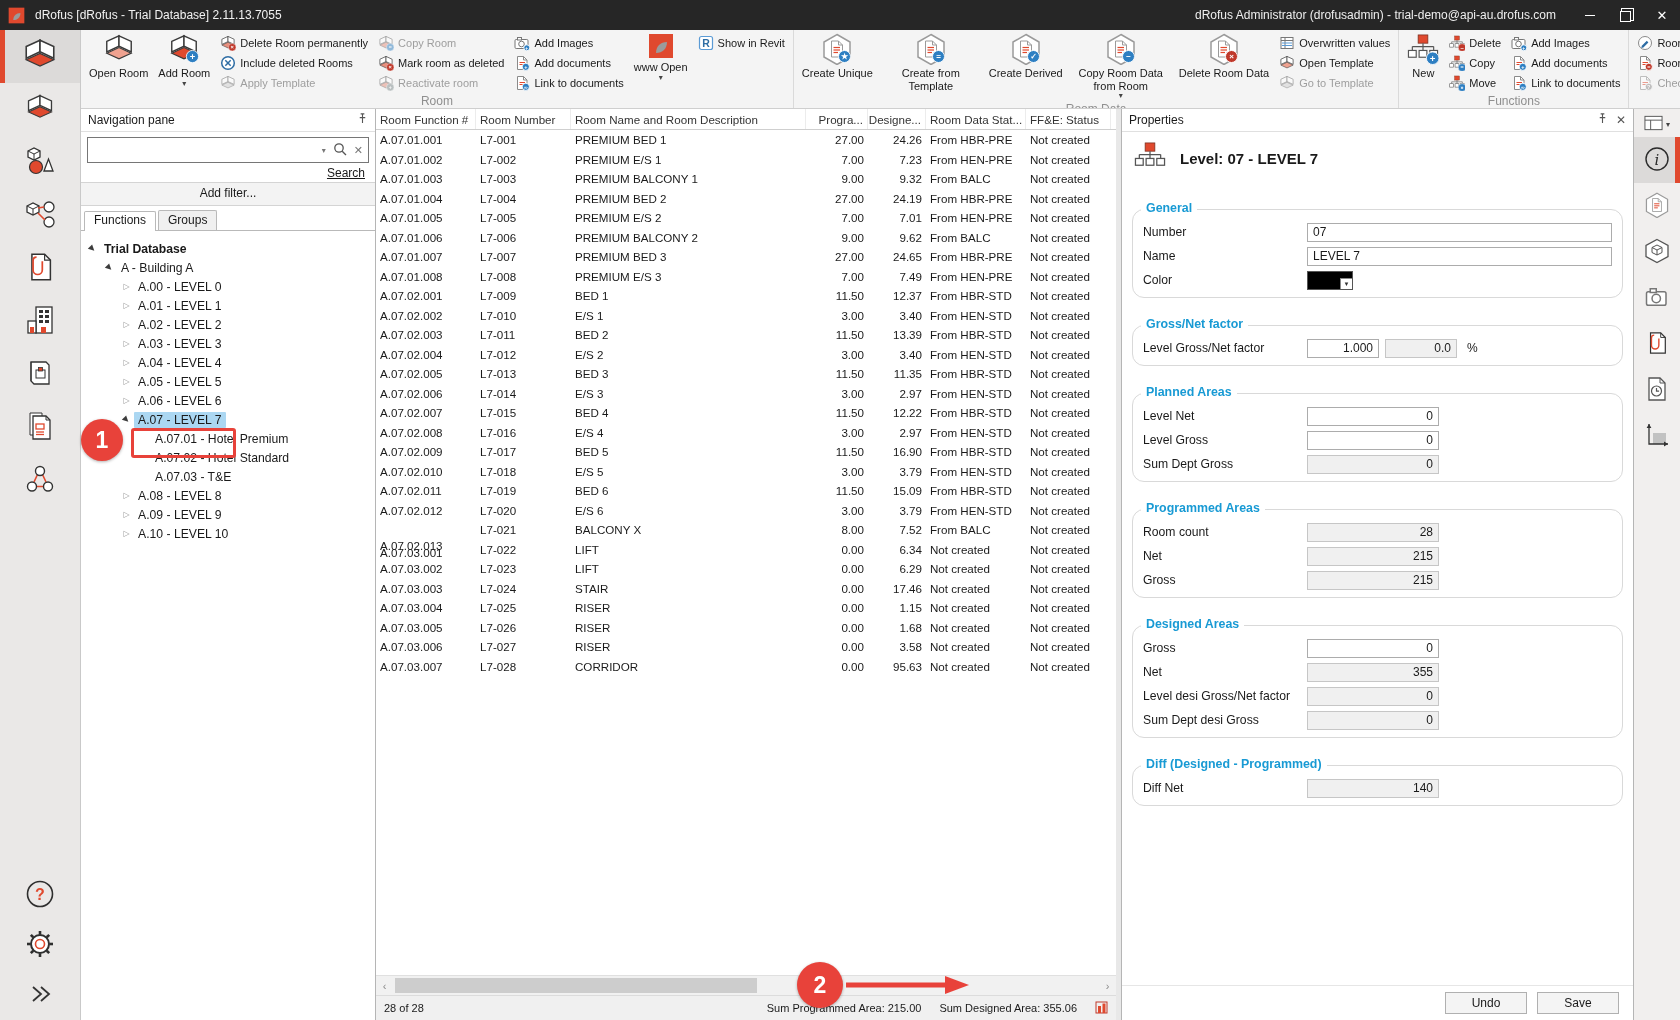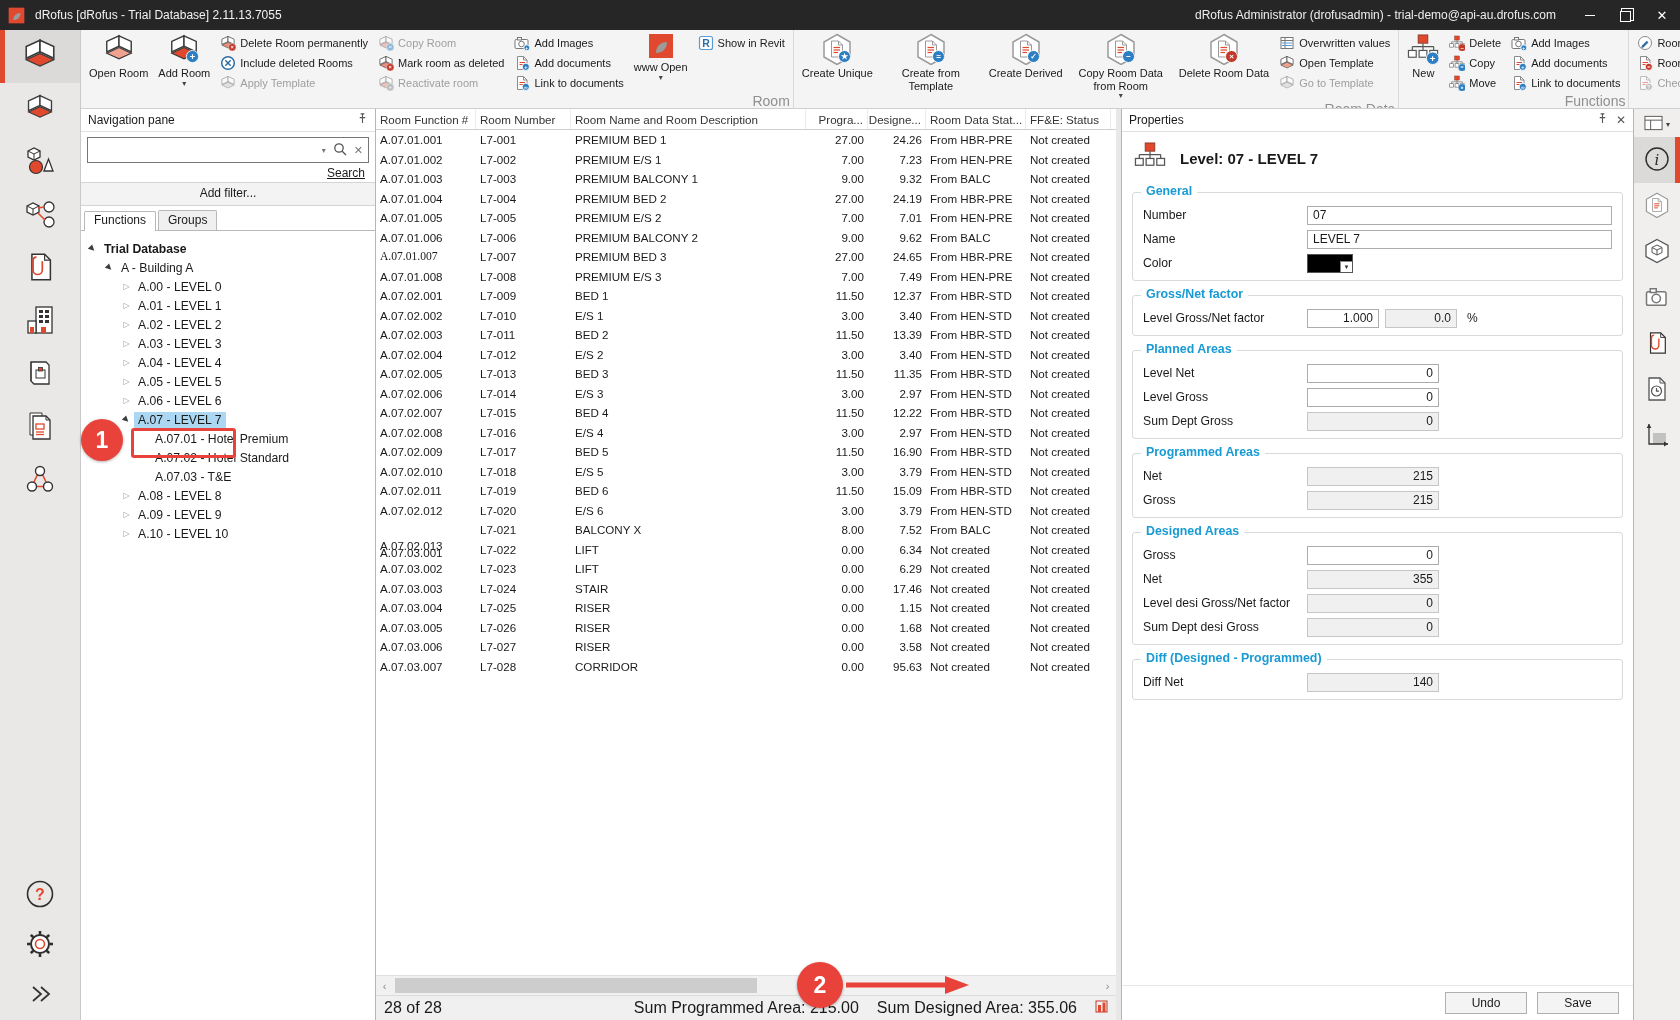--- a/index.html
+++ b/index.html
@@ -32,21 +32,21 @@
   .sbitem.active::before{content:'';position:absolute;left:0;top:0;bottom:0;width:5px;background:#e0492e}
   .sbspacer{flex:1}
   .sbbottom .sbitem{height:50px}
 
   .rightcol{flex:1;display:flex;flex-direction:column;min-width:0}
 
   
   .ribbon{height:78px;flex:none;background:#f4f4f4;border-bottom:1px solid #cfcfcf;display:flex;overflow:hidden}
   .rgroup{display:flex;flex-direction:column;border-right:1px solid #dadada;padding:2px 3px 0;flex:none}
   .rbody{flex:1;display:flex;align-items:flex-start}
-  .rlabel{text-align:right;color:#8f8f8f;font-size:14px;height:15px;line-height:14px}
+  .rlabel{text-align:center;color:#8f8f8f;font-size:12px;height:15px;line-height:14px}
   .bigbtn{display:flex;flex-direction:column;align-items:center;padding:1px 5px;font-size:11px;
           text-align:center;line-height:1.12;max-width:96px;cursor:default}
   .bigbtn .blabel{display:block}
   .scol{display:flex;flex-direction:column;padding:1px 2px}
   .sbtn{display:flex;align-items:center;gap:4px;height:20px;font-size:11px;white-space:nowrap;padding:0 3px;cursor:default}
   .sicon{display:flex;width:16px;justify-content:center;flex:none}
   .disabled{color:#9e9e9e}
   .disabled .sicon,.disabled .bicon{opacity:.5}
   .caret{font-size:8px;color:#444}
 
@@ -84,31 +84,31 @@
   .thead{display:flex;height:20px;flex:none;border-bottom:1px solid #cfcfcf;align-items:center}
   .th{padding:0 4px;font-size:11.6px;color:#333;white-space:nowrap;overflow:hidden;box-sizing:border-box;border-right:1px solid #ececec;height:100%;display:flex;align-items:center}
   .th.num,.td.num{justify-content:flex-end;text-align:right}
   .tbody{flex:1;overflow:hidden}
   .trow{display:flex;height:19.5px;align-items:center}
   .td{padding:0 4px;font-size:11.6px;white-space:nowrap;overflow:hidden;box-sizing:border-box;display:flex;align-items:center;height:100%}
   .hscroll{height:19px;flex:none;background:#f1f1f1;border-top:1px solid #e0e0e0;display:flex;align-items:center;position:relative}
   .harrow{width:17px;text-align:center;color:#8a8a8a;font-size:11px;flex:none}
   .harrow.right{margin-left:auto}
   .hthumb{position:absolute;left:19px;width:362px;top:2px;bottom:2px;background:#cdcdcd}
-  .tstatus{height:24px;flex:none;background:#f0f0f0;border-top:1px solid #dcdcdc;display:flex;align-items:center;padding:0 8px;font-size:16px;gap:18px}
+  .tstatus{height:24px;flex:none;background:#f0f0f0;border-top:1px solid #dcdcdc;display:flex;align-items:center;padding:0 8px;font-size:11px;gap:18px}
   .sprog{margin-left:auto}
 
   .splitter{width:5px;flex:none;background:#e8e8e8}
 
   
   .proppane{width:513px;flex:none;background:#fff;border-left:1px solid #b5b5b5;border-right:1px solid #b5b5b5;display:flex;flex-direction:column;box-sizing:border-box}
   .propbody{flex:1;padding:2px 10px 0;overflow:hidden}
   .phead{display:flex;align-items:center;gap:14px;padding:7px 2px 6px}
   .phead-title{font-size:15px;font-weight:bold}
-  .psection{border:1px solid #d9d9d9;border-radius:3px;margin:10px 0 14px;padding:10px 10px 5px;position:relative}
+  .psection{border:1px solid #d9d9d9;border-radius:12px;margin:27px 0 14px;padding:10px 10px 5px;position:relative}
   .ptitle{position:absolute;top:-9px;left:8px;background:#fff;padding:0 5px;color:#189ad4;font-weight:bold;font-size:12.4px}
   .prow{display:flex;align-items:center;height:24px;gap:6px}
   .plabel{width:158px;flex:none;font-size:12.2px}
   .pinput{width:120px;height:17px;border:1px solid #acacac;padding:0 5px;font-size:12px;display:flex;align-items:center;justify-content:flex-end;background:#fff;box-sizing:content-box}
   .pinput.ro{background:#f0f0f0;border-color:#c6c6c6}
   .pinput.wide{width:313px;justify-content:flex-start}
   .pinput.half{width:60px}
   .psuffix{font-size:12px;margin-left:4px}
   .colorswatch{width:44px;height:17px;background:#000;position:relative;border:1px solid #555}
   .colorswatch .dd{position:absolute;right:0;bottom:0;width:11px;height:10px;background:#fff;font-size:6px;display:flex;align-items:center;justify-content:center;border-left:1px solid #888;border-top:1px solid #888;color:#333}
@@ -876,21 +876,21 @@
               <div class="trow">
                 <span class="td" style="width: 100px;">A.07.01.006</span>
                 <span class="td" style="width: 95px;">L7-006</span>
                 <span class="td" style="width: 235px;">PREMIUM BALCONY 2</span>
                 <span class="td num" style="width: 62px;">9.00</span>
                 <span class="td num" style="width: 58px;">9.62</span>
                 <span class="td" style="width: 100px;">From BALC</span>
                 <span class="td" style="width: 85px;">Not created</span>
               </div>
               <div class="trow">
-                <span class="td" style="width: 100px; font-family: Liberation Serif, serif;">A.07.01.007</span>
+                <span class="td" style="width: 100px;">A.07.01.007</span>
                 <span class="td" style="width: 95px;">L7-007</span>
                 <span class="td" style="width: 235px;">PREMIUM BED 3</span>
                 <span class="td num" style="width: 62px;">27.00</span>
                 <span class="td num" style="width: 58px;">24.65</span>
                 <span class="td" style="width: 100px;">From HBR-PRE</span>
                 <span class="td" style="width: 85px;">Not created</span>
               </div>
               <div class="trow">
                 <span class="td" style="width: 100px;">A.07.01.008</span>
                 <span class="td" style="width: 95px;">L7-008</span>
@@ -1161,20 +1161,24 @@
                     <div class="pinput">0</div>
                   </div>
                   <div class="prow">
                     <span class="plabel">Sum Dept Gross</span>
                     <div class="pinput ro">0</div>
                   </div>
                 </div>
                 <div class="psection">
                   <span class="ptitle">Programmed Areas</span>
                   <div class="prow">
+                    <span class="plabel">Room count</span>
+                    <div class="pinput ro">28</div>
+                  </div>
+                  <div class="prow">
                     <span class="plabel">Net</span>
                     <div class="pinput ro">215</div>
                   </div>
                   <div class="prow">
                     <span class="plabel">Gross</span>
                     <div class="pinput ro">215</div>
                   </div>
                 </div>
                 <div class="psection">
                   <span class="ptitle">Designed Areas</span>

